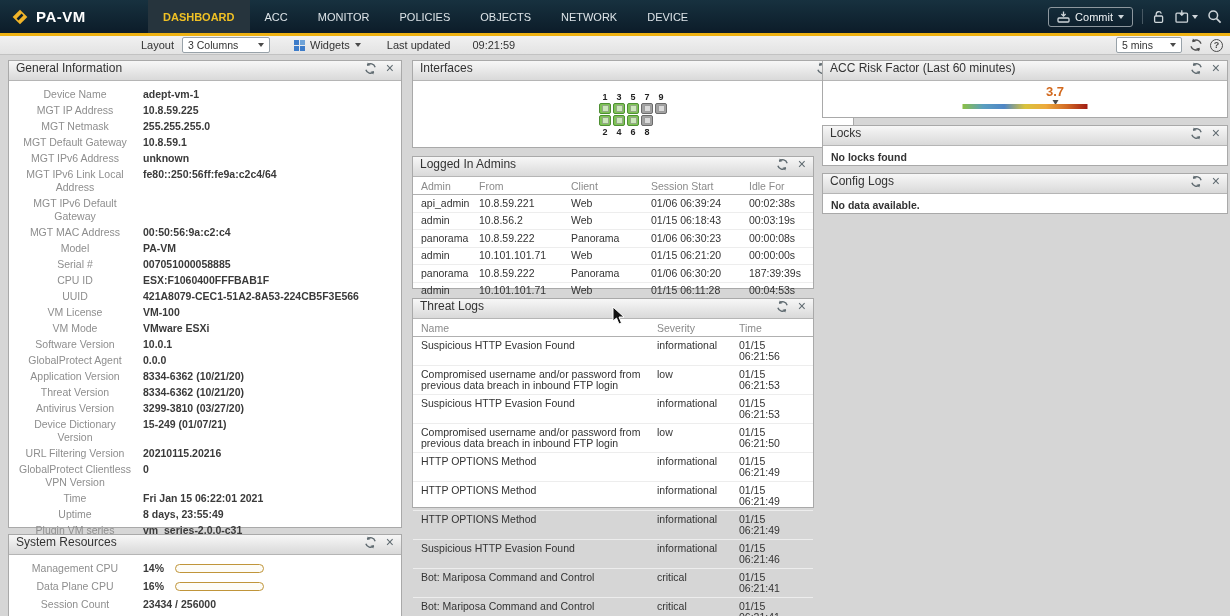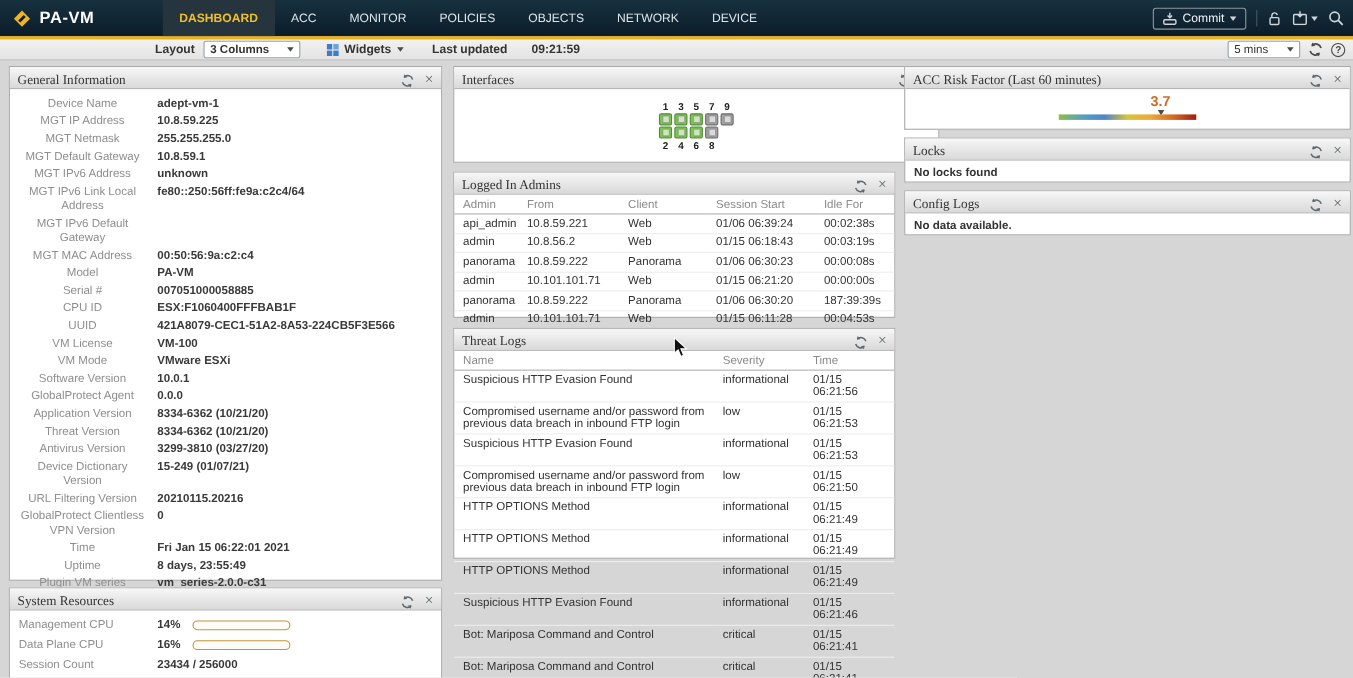--- a/index.html
+++ b/index.html
@@ -22,52 +22,52 @@
   .vsep { width:1px; height:15px; background:#47586374; background:#475863; }
   .caret { width:0; height:0; border-left:3.5px solid transparent; border-right:3.5px solid transparent; border-top:4px solid #cfd6da; }
   .caret.dark { border-top-color:#4a4a4a; }
   .nav-ico { color:#cfd6da; display:block; }
 
   
   .gold-bar { position:absolute; top:33px; left:0; width:100%; height:3px; background:#eeb111; }
   .toolbar { position:absolute; top:36px; left:0; width:100%; height:19px;
              background:linear-gradient(180deg,#f1f1f1,#e3e3e3); border-bottom:1px solid #c2c2c2;
              display:flex; align-items:center; font-size:11px; color:#333; }
-  .tb-left { display:flex; align-items:center; margin-left:141px; gap:8px;font-weight:bold; }
+  .tb-left { display:flex; align-items:center; margin-left:141px; gap:8px; }
   .tb-right { margin-left:auto; display:flex; align-items:center; gap:7px; padding-right:7px; }
   .select { display:flex; align-items:center; justify-content:space-between; gap:6px;
             background:#fff; border:1px solid #98a2a9; border-radius:2px; height:16px; padding:0 5px; font-size:10.5px; }
   .sel-layout { width:88px; margin-right:16px; }
   .sel-mins { width:66px; }
   .widgets-btn { display:flex; align-items:center; gap:5px; margin-right:18px; }
   .grid-ico { display:block; }
   .lbl-gap { margin-left:14px; }
   .help { width:13px; height:13px; border:1.5px solid #4a4a4a; border-radius:50%; color:#4a4a4a;
           font-size:9px; font-weight:700; display:flex; align-items:center; justify-content:center; }
   .ric { color:#5f6a70; display:block; }
   .ric.tbr { color:#4a4a4a; }
 
   
   .widget { position:absolute; background:#fff; border:1px solid #a9a9a9; }
   .w-head { height:20px; background:linear-gradient(180deg,#f7f7f7,#d9d9d9); border-bottom:1px solid #b5b5b5;
-            display:flex; align-items:flex-end; padding:0 7px;font-family:Liberation Serif, serif; }
+            display:flex; align-items:flex-start; padding:0 7px; }
   .w-title { font-size:12px; color:#333; }
   .w-actions { margin-left:auto; display:flex; align-items:center; gap:9px; }
   .close-x { font-size:14px; line-height:1; color:#5f6a70; }
   .w-msg { padding:5px 8px; font-size:10.5px; font-weight:700; color:#333; }
 
   
   .kv { padding:5px 8px 0 8px; }
   .kv-row { display:flex; padding:1.5px 0; line-height:13px; font-size:10.5px; }
   .kv-label { flex:0 0 126px; text-align:center; color:#8e8e8e; padding-right:10px; }
   .kv-value { color:#3a3a3a; font-weight:700; }
 
   
   .sr-row { display:flex; align-items:center; padding:2.5px 0; font-size:10.5px; line-height:13px; }
-  .sr-label { flex:0 0 126px; text-align:left; color:#8e8e8e; padding-right:10px; }
+  .sr-label { flex:0 0 126px; text-align:center; color:#8e8e8e; padding-right:10px; }
   .sr-value { color:#3a3a3a; font-weight:700; min-width:32px; }
   .bar { width:89px; height:9px; border:1px solid #c0953a; border-radius:6px; background:#fdfcf7; overflow:hidden; }
   .bar-fill { height:100%; background:linear-gradient(180deg,#eeb93f,#d99a14); }
 
   
   table { width:100%; border-collapse:collapse; table-layout:fixed; font-size:10.5px; }
   thead th { color:#8a8a8a; font-weight:400; text-align:left; padding:3px 4px 2px; border-bottom:1px solid #b0b0b0; }
   tbody td { padding:2.5px 4px; color:#333; vertical-align:top; border-bottom:1px solid #ededed; line-height:11.5px; }
   th:first-child, td:first-child { padding-left:8px; }
 

